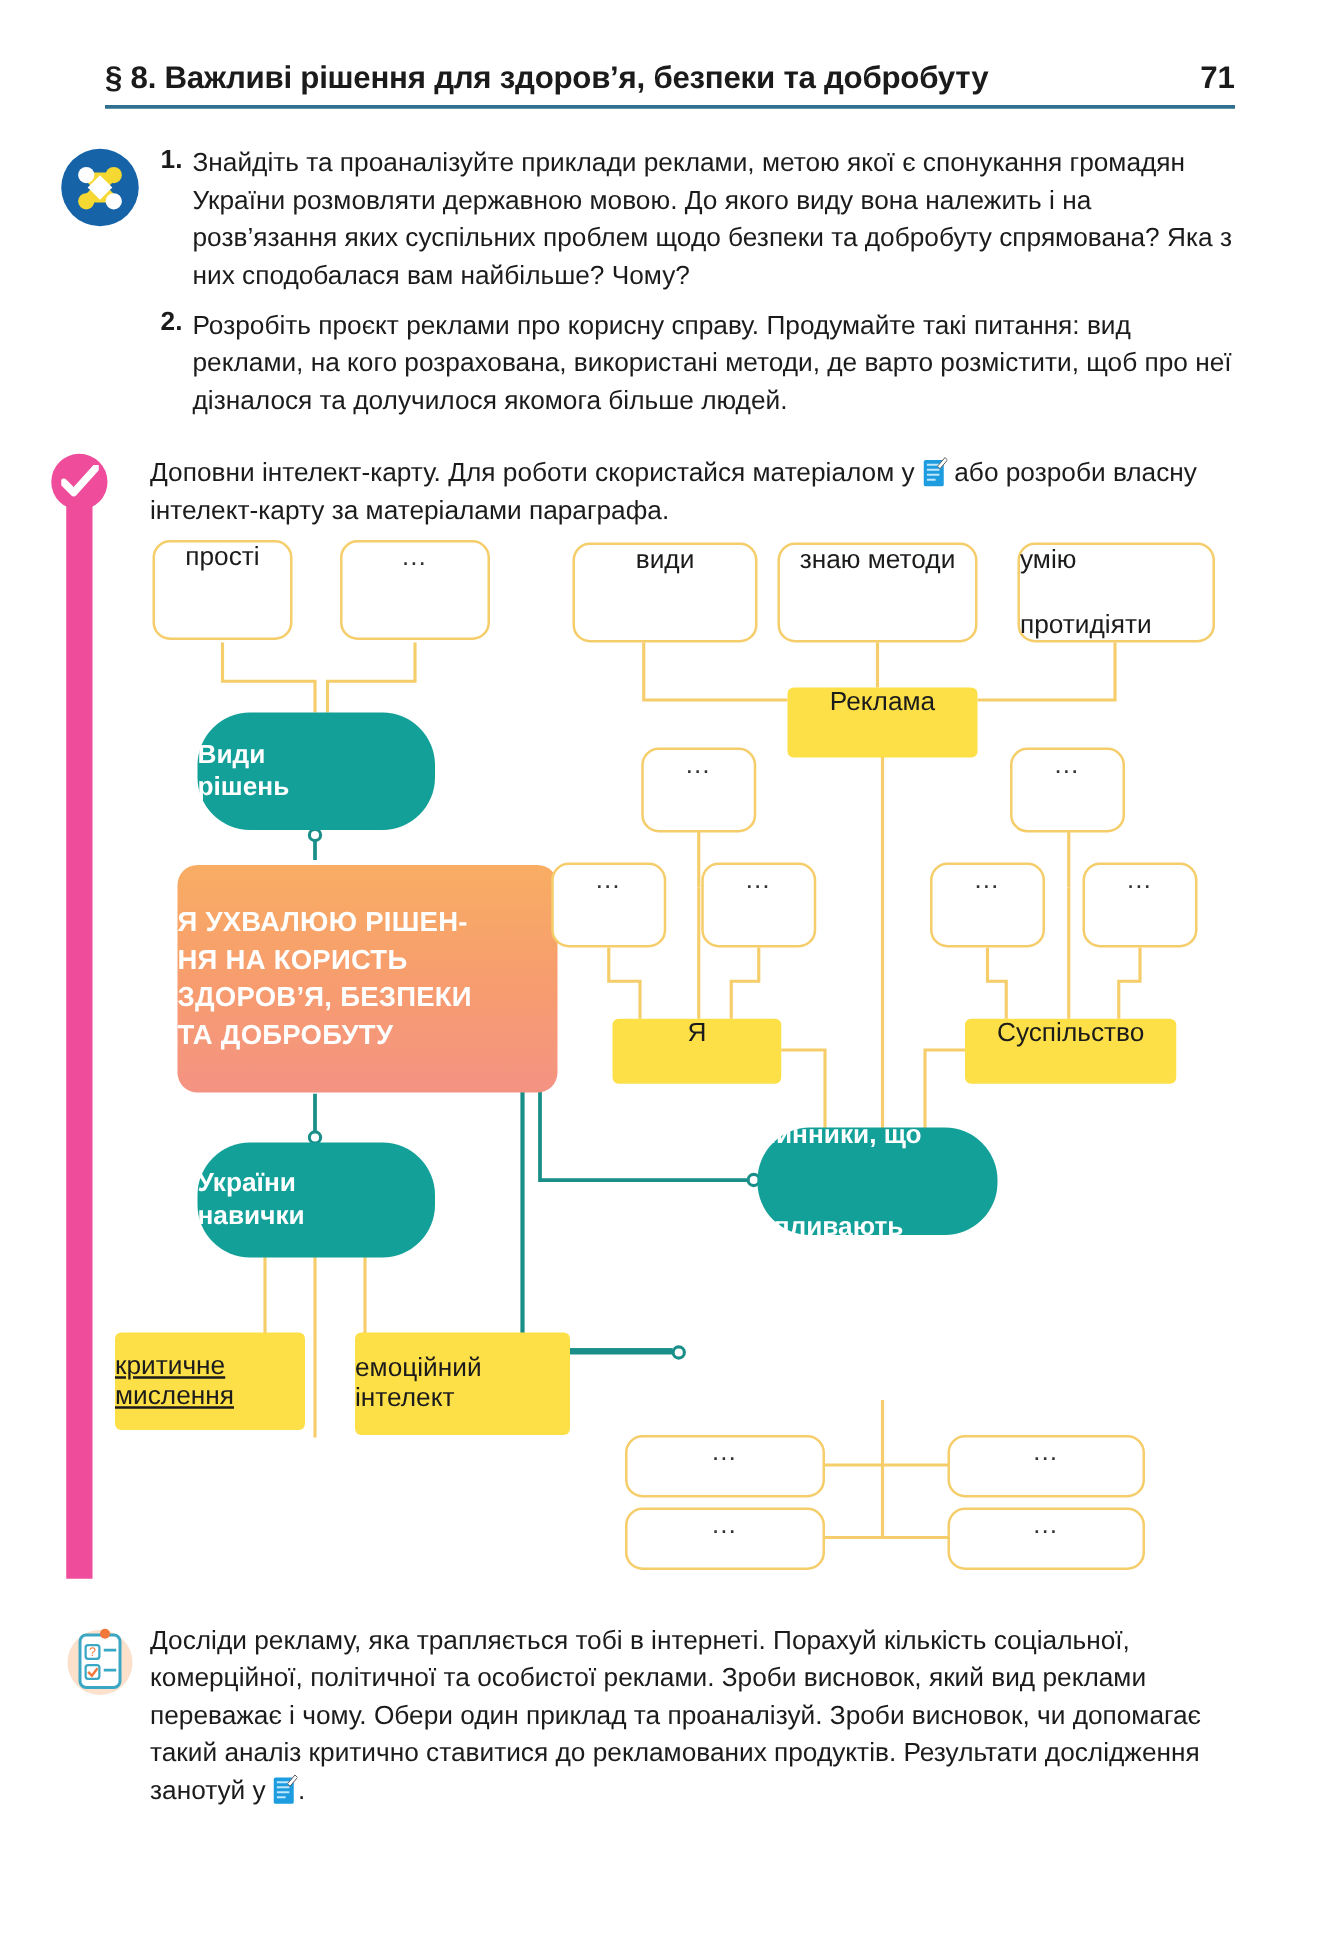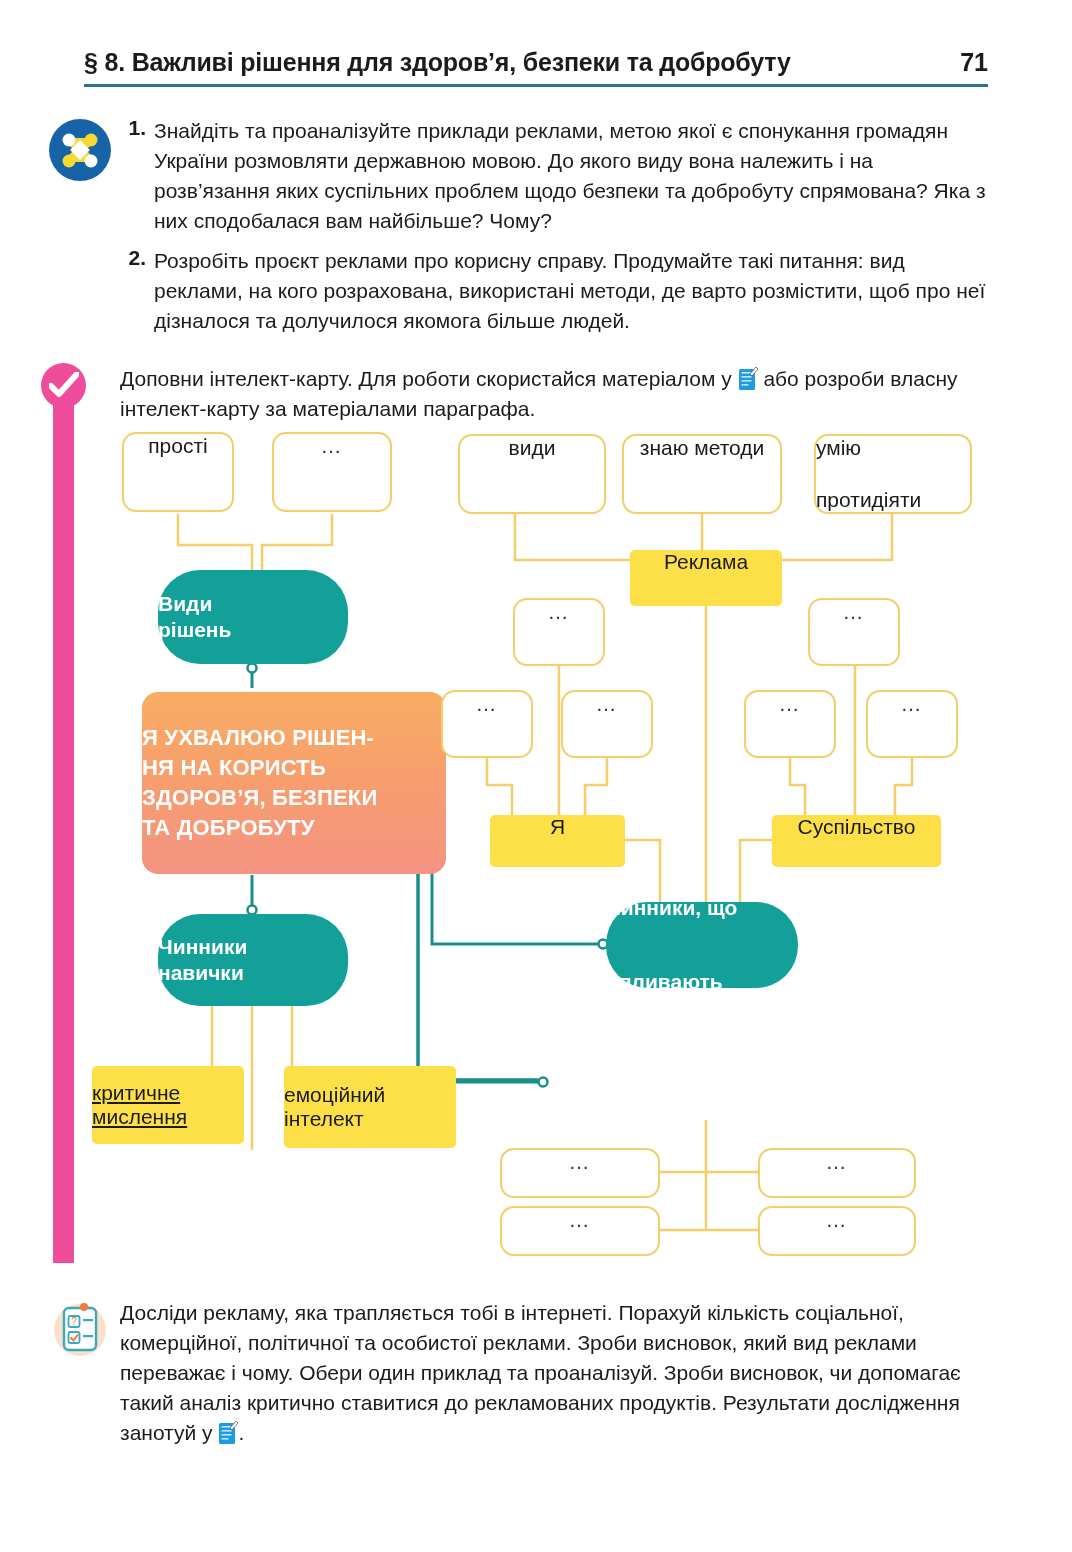--- a/index.html
+++ b/index.html
@@ -247,21 +247,21 @@
   </div>
 
   <div class="node n-orange" style="left:106px;top:272px;width:304px;height:182px;flex-direction:column;margin-left:36px;">
     <span>Я УХВАЛЮЮ РІШЕН-</span>
     <span>НЯ НА КОРИСТЬ</span>
     <span>ЗДОРОВ’Я, БЕЗПЕКИ</span>
     <span>ТА ДОБРОБУТУ</span>
   </div>
 
   <div class="node n-teal" style="left:158px;top:494px;width:190px;height:92px;flex-direction:column;">
-    <span>Чинники</span>
+    <span>України</span>
     <span>навички</span>
   </div>
 
   <div class="node n-cream" style="left:92px;top:646px;width:152px;height:78px;flex-direction:column;text-decoration:underline;">
     <span>критичне</span>
     <span>мислення</span>
   </div>
   <div class="node n-cream" style="left:284px;top:646px;width:172px;height:82px;flex-direction:column;">
     <span>емоційний</span>
     <span>інтелект</span>

